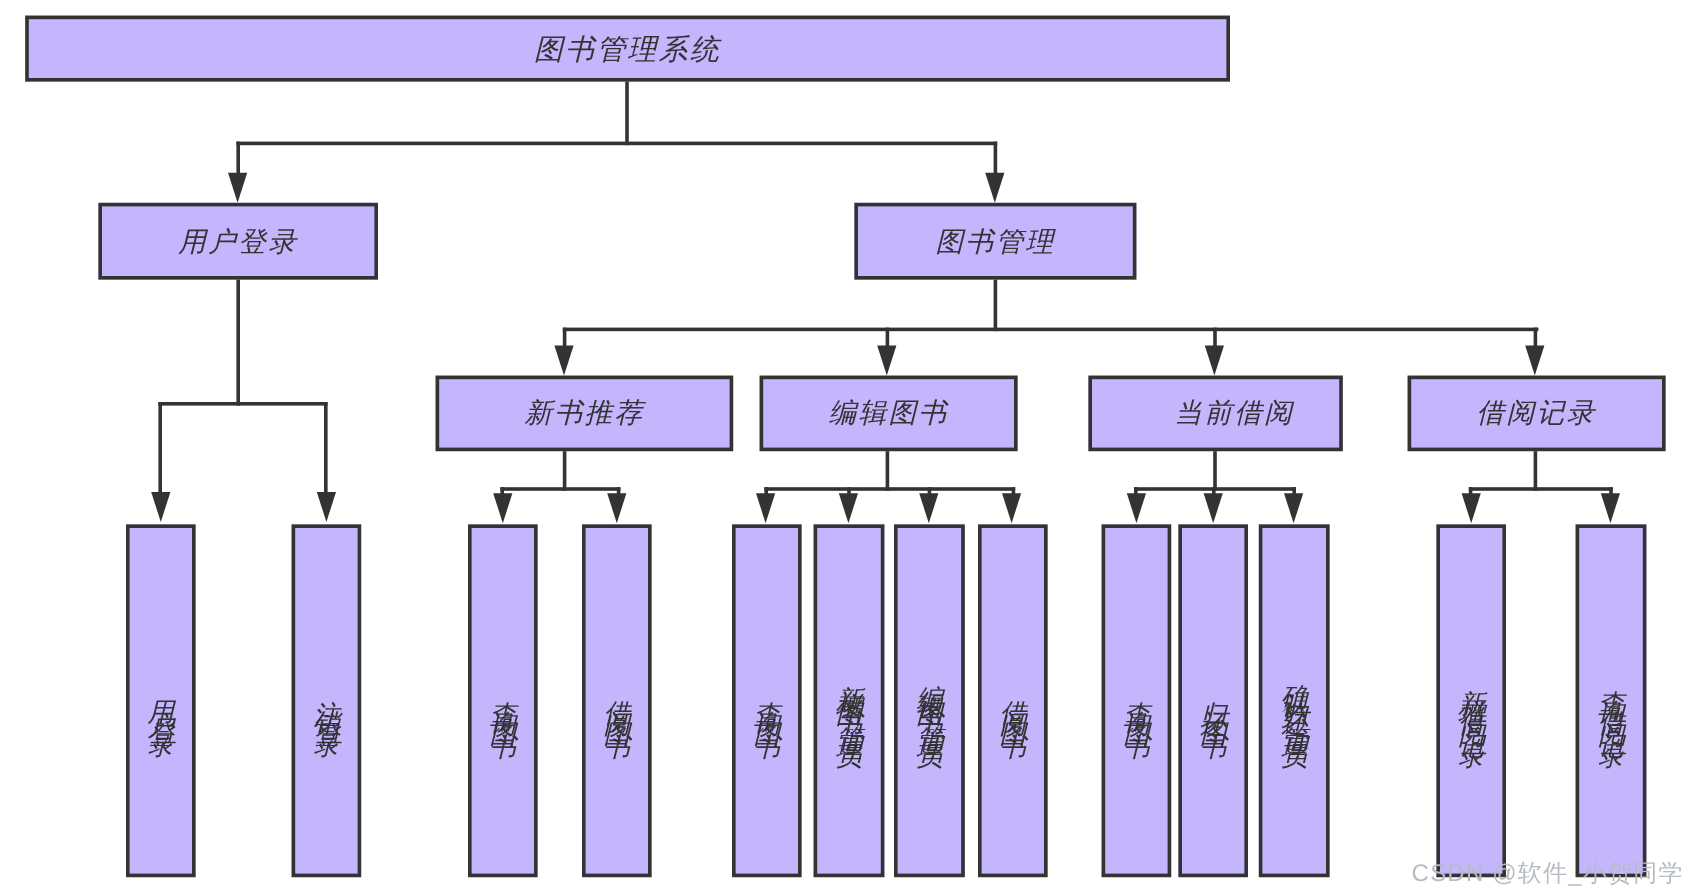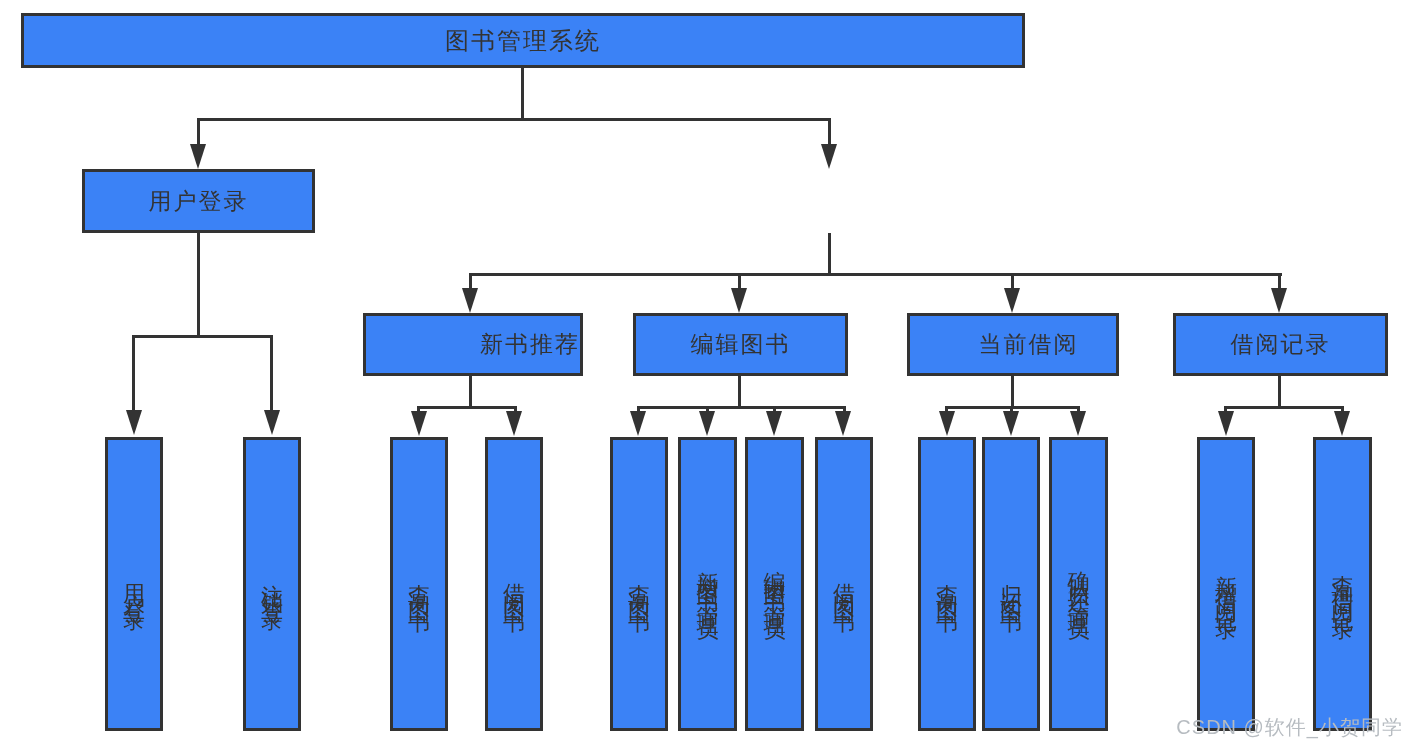--- a/index.html
+++ b/index.html
@@ -1,22 +1,22 @@
 <!DOCTYPE html>
 <html><head>
 <meta charset="utf-8">
 <style>
   html,body{margin:0;padding:0;background:#fff;}
   .canvas{
     position:relative;width:1405px;height:747px;background:#fff;overflow:hidden;
     font-family:"Liberation Sans","DejaVu Sans",sans-serif;color:#333;
   }
   .box{
-    position:absolute;box-sizing:border-box;border:3px solid #333;background:#3b82f6;
-    display:flex;align-items:center;justify-content:center;
+    position:absolute;box-sizing:border-box;border:3px solid #333;background:#c4b5fd;
+    display:flex;align-items:center;justify-content:center;font-style:italic;
   }
   .hlabel{font-size:23px;letter-spacing:2px;color:#333;white-space:nowrap;}
   .root .hlabel{font-size:24px;}
   .vlabel{
     writing-mode:vertical-rl;text-orientation:mixed;
     font-size:22px;letter-spacing:9px;color:#333;line-height:1;
   }
   .line{position:absolute;background:#333;}
   .arrow{
     position:absolute;width:0;height:0;
@@ -33,22 +33,25 @@
 
 <div class="canvas">
 
   <div class="box root" style="left:21px;top:13px;width:1004px;height:55px;">
     <span class="hlabel">图书管理系统</span>
   </div>
 
   <div class="box" style="left:82px;top:169px;width:233px;height:64px;">
     <span class="hlabel">用户登录</span>
   </div>
+  <div class="box" style="left:712px;top:169px;width:235px;height:64px;">
+    <span class="hlabel">图书管理</span>
+  </div>
 
-  <div class="box" style="left:363px;top:313px;width:220px;height:63px;justify-content:flex-end;">
+  <div class="box" style="left:363px;top:313px;width:248px;height:63px;">
     <span class="hlabel">新书推荐</span>
   </div>
   <div class="box" style="left:633px;top:313px;width:215px;height:63px;">
     <span class="hlabel">编辑图书</span>
   </div>
   <div class="box" style="left:907px;top:313px;width:212px;height:63px;padding-left:31px;">
     <span class="hlabel">当前借阅</span>
   </div>
   <div class="box" style="left:1173px;top:313px;width:215px;height:63px;">
     <span class="hlabel">借阅记录</span>

